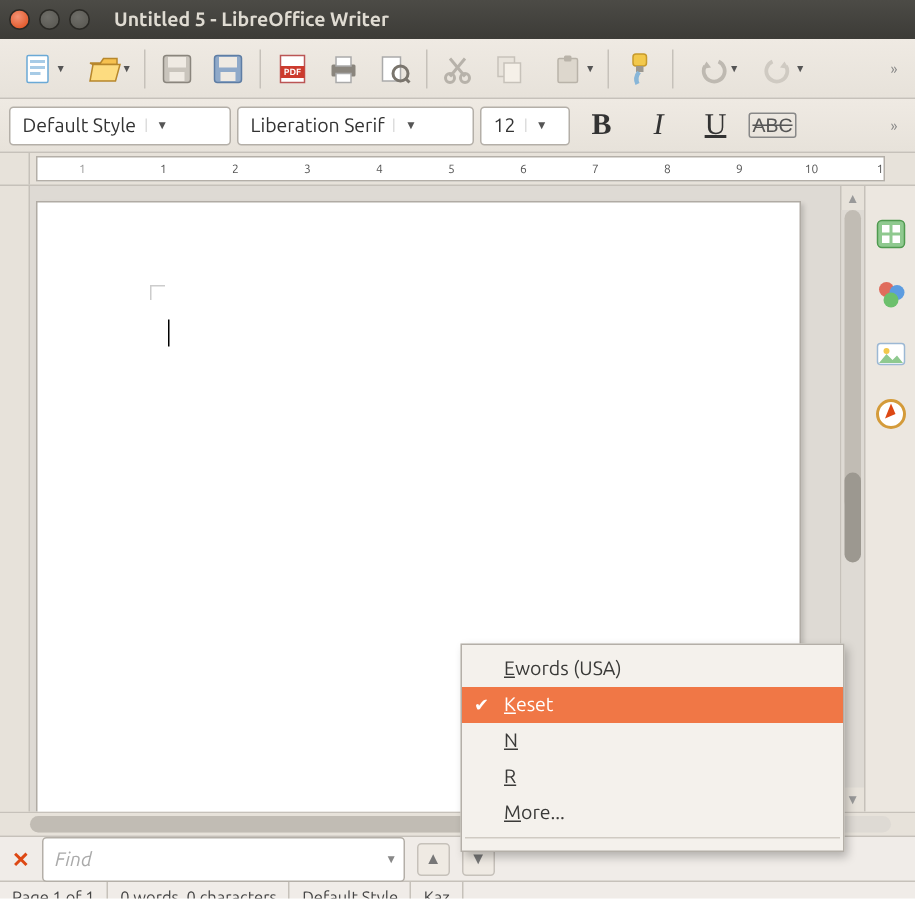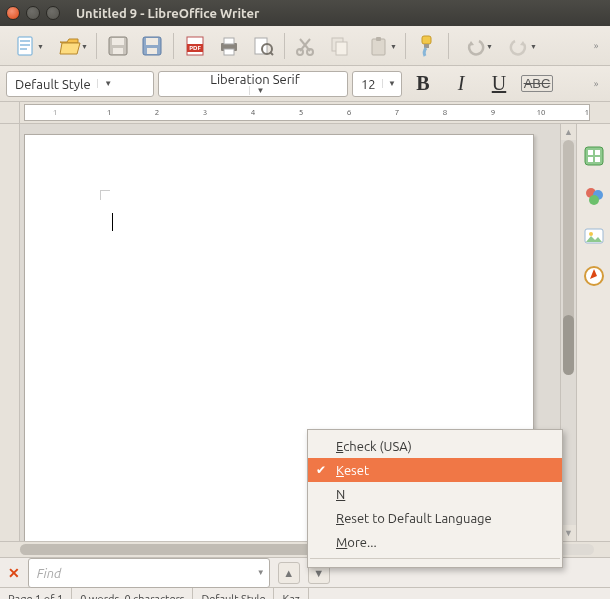--- a/index.html
+++ b/index.html
@@ -17,22 +17,22 @@
   .tool-btn { width: 30px; height: 30px; display: flex; align-items: center; justify-content: center; border-radius: 3px; position: relative; }
   .tool-btn.with-drop { width: 40px; }
   .tool-btn.with-drop .drop-arrow { position: absolute; right: 2px; font-size: 7px; color: #555; }
   .sep { width: 1px; height: 26px; background: #c6c1ba; margin: 0 2px; }
   svg { display: block; }
 
   .toolbar2 { height: 36px; }
   .combo { height: 26px; background: #fff; border: 1px solid #b4afa8; border-radius: 3px; display: flex; align-items: center; padding: 0 4px 0 8px; font-size: 13px; color: #333; }
   .combo .drop { width: 18px; text-align: center; font-size: 8px; color: #555; border-left: 1px solid #ddd; margin-left: 6px; padding-left: 4px;}
   .combo-style { width: 148px; }
-  .combo-font  { width: 190px; flex-direction: column; }
-  .combo-size  { width: 50px; }
+  .combo-font  { width: 158px; }
+  .combo-size  { width: 60px; }
 
   .format-btn { width: 34px; height: 28px; display:flex; align-items:center; justify-content:center; font-family: "Times New Roman", serif; font-size: 20px; color: #333; }
   .bold   { font-weight: bold; }
   .italic { font-style: italic; }
   .under  { text-decoration: underline; }
   .strike { font-size: 13px; font-family: sans-serif; border: 1px solid #888; border-radius: 2px; padding: 0 2px; color:#555; text-decoration: line-through; }
 
   
   .ruler-row { display:flex; height: 22px; background:#e7e2da; border-bottom:1px solid #c6c1ba;}
   .ruler-corner { width: 20px; border-right:1px solid #c6c1ba;}
@@ -84,21 +84,21 @@
   .menu-sep { height:1px; background:#d0cbc3; margin:4px 2px;}
   .mnemonic { text-decoration: underline; }
 </style>
 </head>
 <body>
 
 <div class="titlebar">
   <div class="win-btn close-btn"></div>
   <div class="win-btn min-btn"></div>
   <div class="win-btn max-btn"></div>
-  <div class="title-text">Untitled 9 - LibreOffice Writer</div>
+  <div class="title-text">Untitled 5 - LibreOffice Writer</div>
 </div>
 
 <div class="toolbar">
   <div class="tool-btn with-drop">
     <svg width="22" height="22">
         <rect x="3" y="2" width="14" height="18" rx="1" fill="#fff" stroke="#6aa9d6"></rect>
         <rect x="5" y="5" width="10" height="2" fill="#a7cbe6"></rect>
         <rect x="5" y="9" width="10" height="2" fill="#a7cbe6"></rect>
         <rect x="5" y="13" width="7" height="2" fill="#a7cbe6"></rect>
       </svg>
@@ -295,36 +295,35 @@
   <div class="cell">Page 1 of 1</div>
   <div class="cell">0 words, 0 characters</div>
   <div class="cell">Default Style</div>
   <div class="cell">Kaz</div>
 </div>
 
 <div class="context-menu">
   <div class="menu-item">
     <span></span>
       <span class="mnemonic">E</span>
-      <span>check (USA)</span>
+      <span>words (USA)</span>
   </div>
   <div class="menu-item selected">
     <span class="check">✔</span>
     <span></span>
       <span class="mnemonic">K</span>
       <span>eset</span>
   </div>
   <div class="menu-item">
     <span></span>
       <span class="mnemonic">N</span>
   </div>
   <div class="menu-item">
     <span></span>
       <span class="mnemonic">R</span>
-      <span>eset to Default Language</span>
   </div>
   <div class="menu-item">
     <span></span>
       <span class="mnemonic">M</span>
       <span>ore...</span>
   </div>
   <div class="menu-sep"></div>
 </div>
 
 </body></html>

